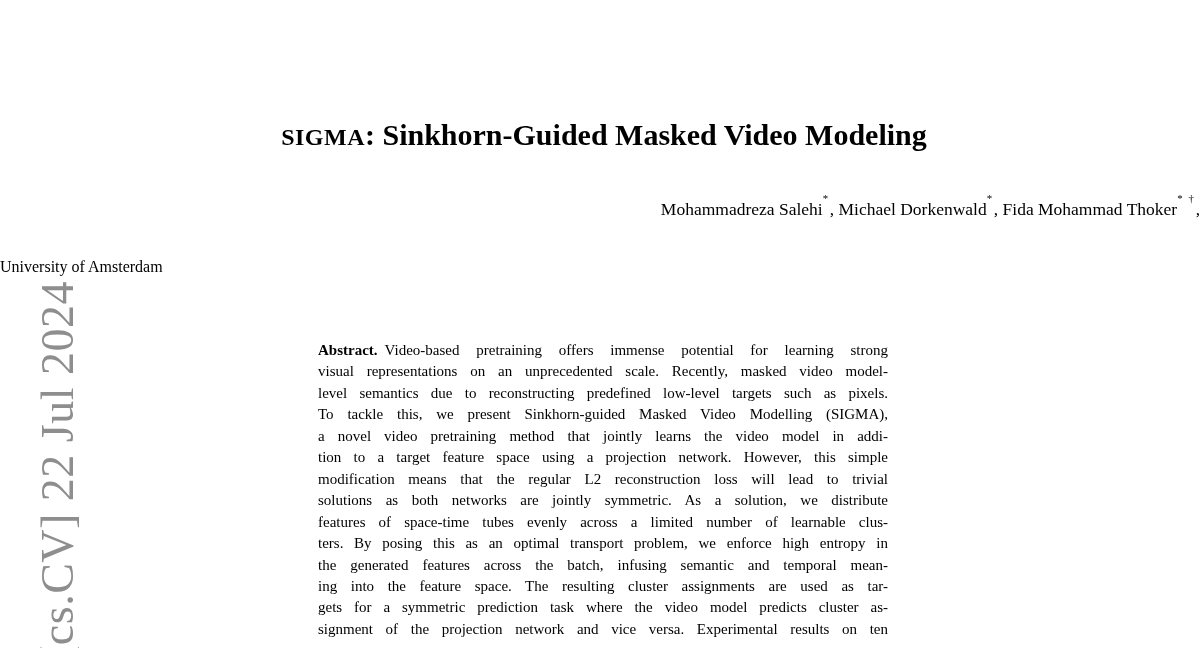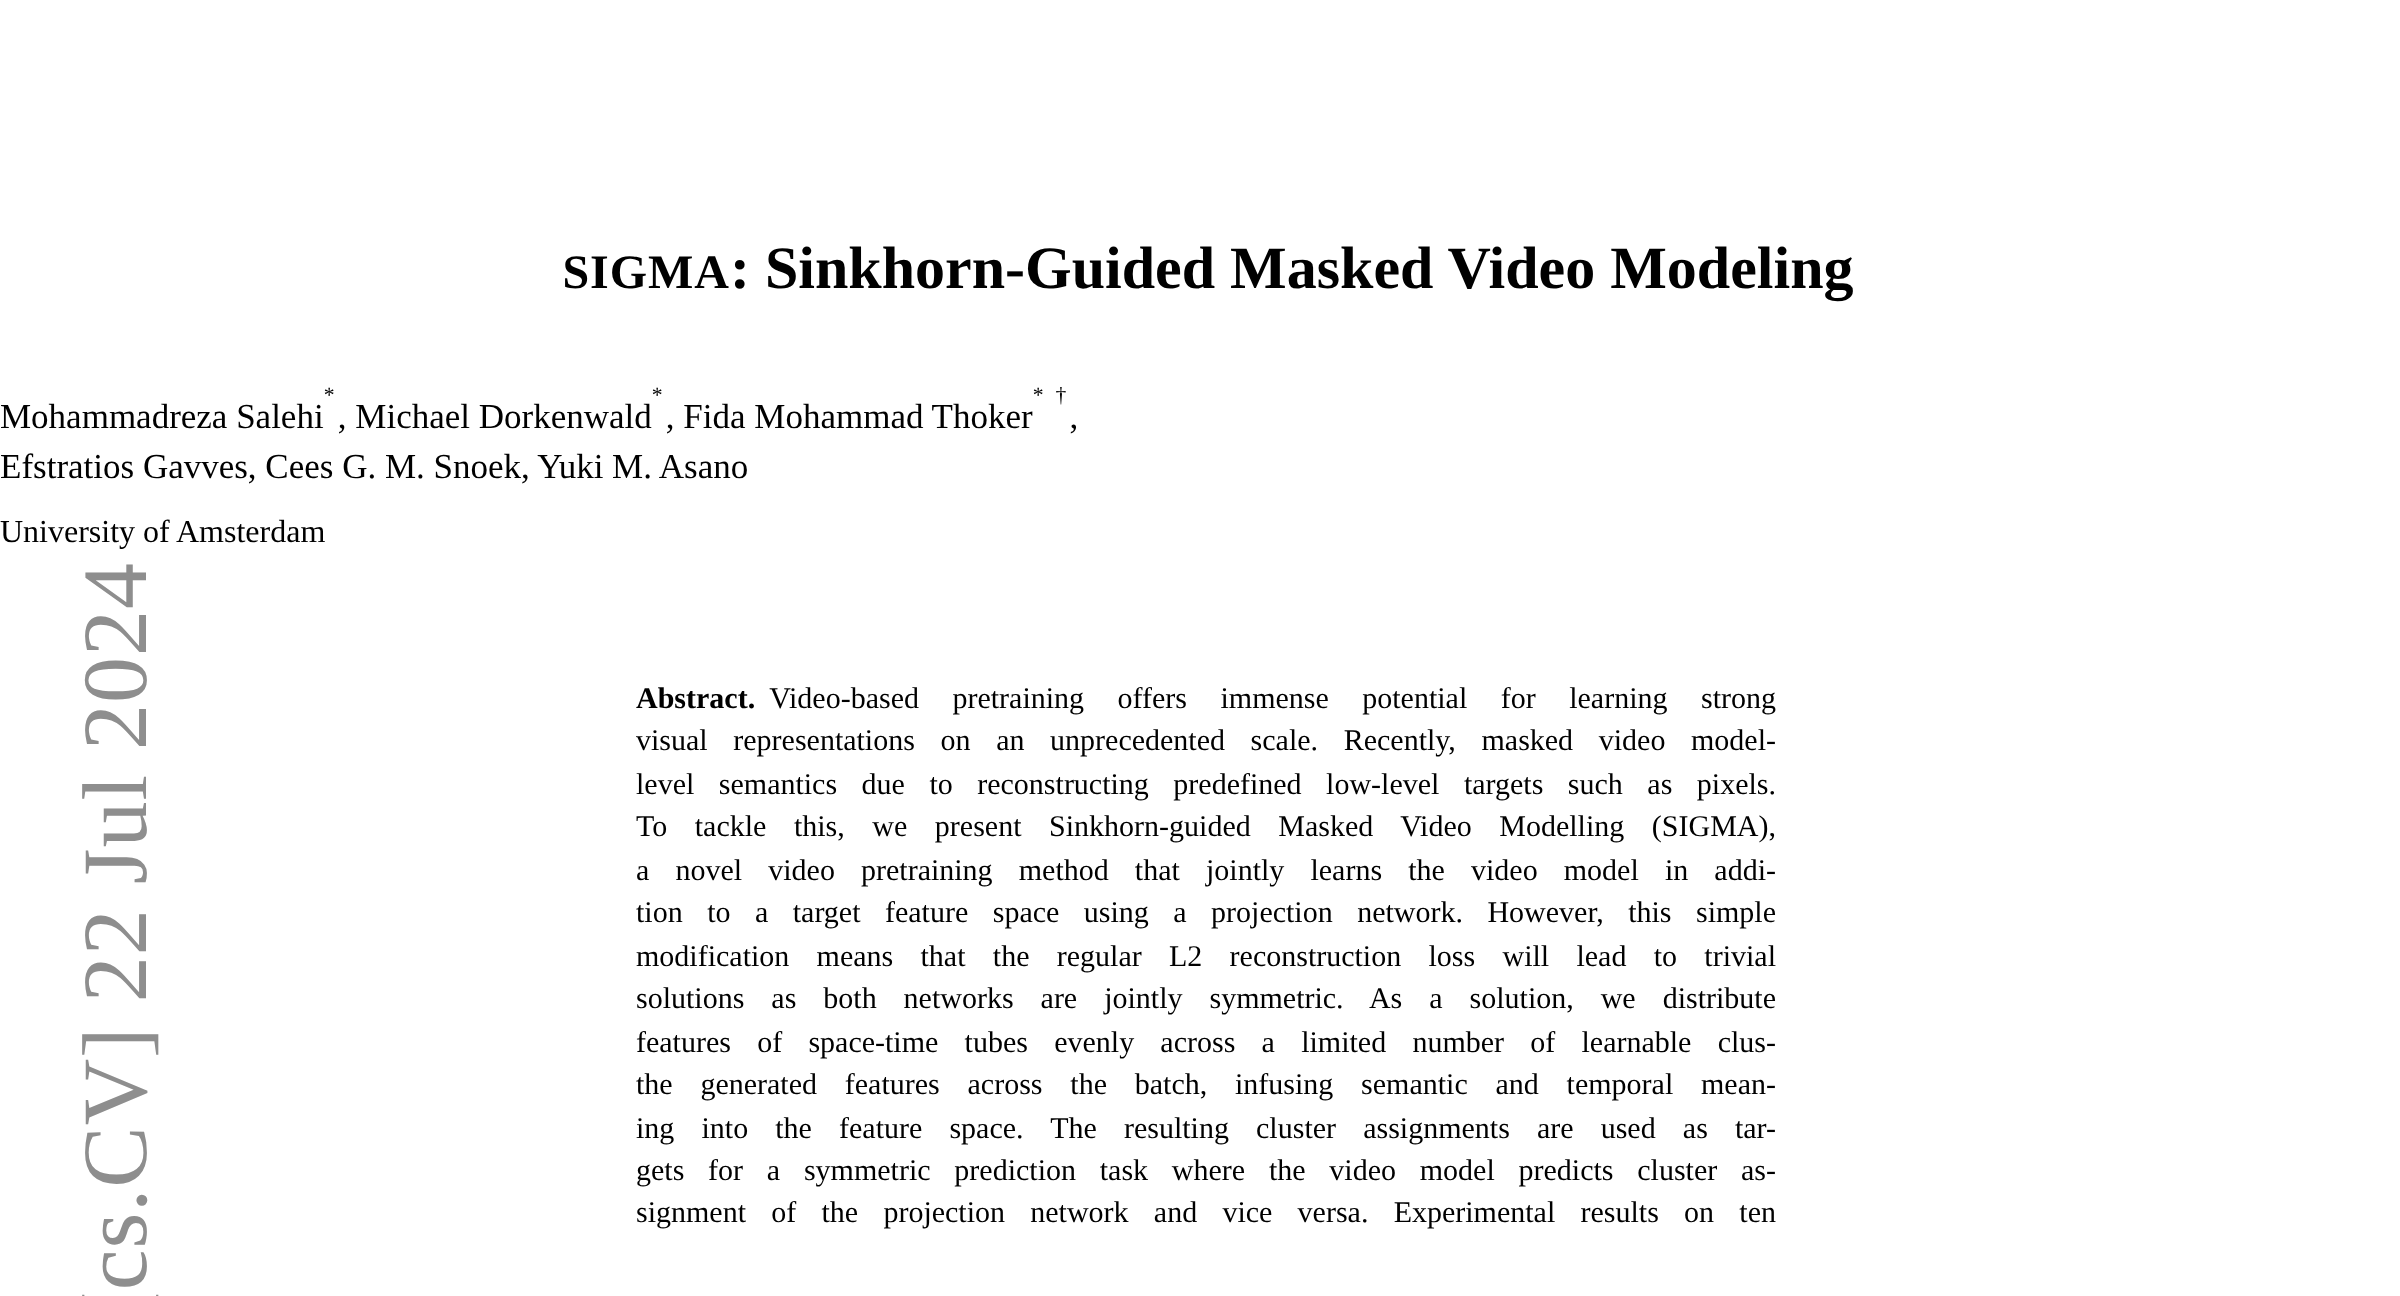--- a/index.html
+++ b/index.html
@@ -39,21 +39,21 @@
   }
   .sc {
     font-size: 0.8em;
     letter-spacing: 0.02em;
   }
   .authors {
     position: absolute;
     top: 192px;
     left: 0;
     width: 100%;
-    text-align: left;
+    text-align: right;
     font-size: 17.5px;
     line-height: 25px;
   }
   .sup {
     font-size: 0.62em;
     position: relative;
     top: -0.55em;
     letter-spacing: 0.15em;
   }
   .affiliation {
@@ -85,34 +85,34 @@
 <body>
 
 <div class="page">
 
   <div class="watermark" style="color: rgb(142, 142, 142);">[cs.CV] 22 Jul 2024</div>
 
   <h1 class="title"><span class="sc">SIGMA</span><span>: Sinkhorn-Guided Masked Video Modeling</span></h1>
 
   <div class="authors">
     <div class="authors-line"><span><span>Mohammadreza Salehi</span><sup class="sup">*</sup><span>, </span></span><span><span>Michael Dorkenwald</span><sup class="sup">*</sup><span>, </span></span><span><span>Fida Mohammad Thoker</span><sup class="sup">* †</sup><span>,</span></span></div>
-    <div class="authors-line">Efstratios Gavves, Cees G. M. Snoek, Yuki M. Asano</div>
   </div>
 
   <div class="affiliation">University of Amsterdam</div>
 
   <div class="abstract">
     <div class="aline"><b class="alabel">Abstract.</b><span>Video-based pretraining offers immense potential for learning strong</span></div>
     <div class="aline">visual representations on an unprecedented scale. Recently, masked video model-</div>
     <div class="aline">level semantics due to reconstructing predefined low-level targets such as pixels.</div>
     <div class="aline">To tackle this, we present Sinkhorn-guided Masked Video Modelling (SIGMA),</div>
     <div class="aline">a novel video pretraining method that jointly learns the video model in addi-</div>
     <div class="aline">tion to a target feature space using a projection network. However, this simple</div>
     <div class="aline">modification means that the regular L2 reconstruction loss will lead to trivial</div>
     <div class="aline">solutions as both networks are jointly symmetric. As a solution, we distribute</div>
     <div class="aline">features of space-time tubes evenly across a limited number of learnable clus-</div>
+    <div class="aline">ters. By posing this as an optimal transport problem, we enforce high entropy in</div>
     <div class="aline">the generated features across the batch, infusing semantic and temporal mean-</div>
     <div class="aline">ing into the feature space. The resulting cluster assignments are used as tar-</div>
     <div class="aline">gets for a symmetric prediction task where the video model predicts cluster as-</div>
     <div class="aline">signment of the projection network and vice versa. Experimental results on ten</div>
   </div>
 
 </div>
 
 </body></html>

